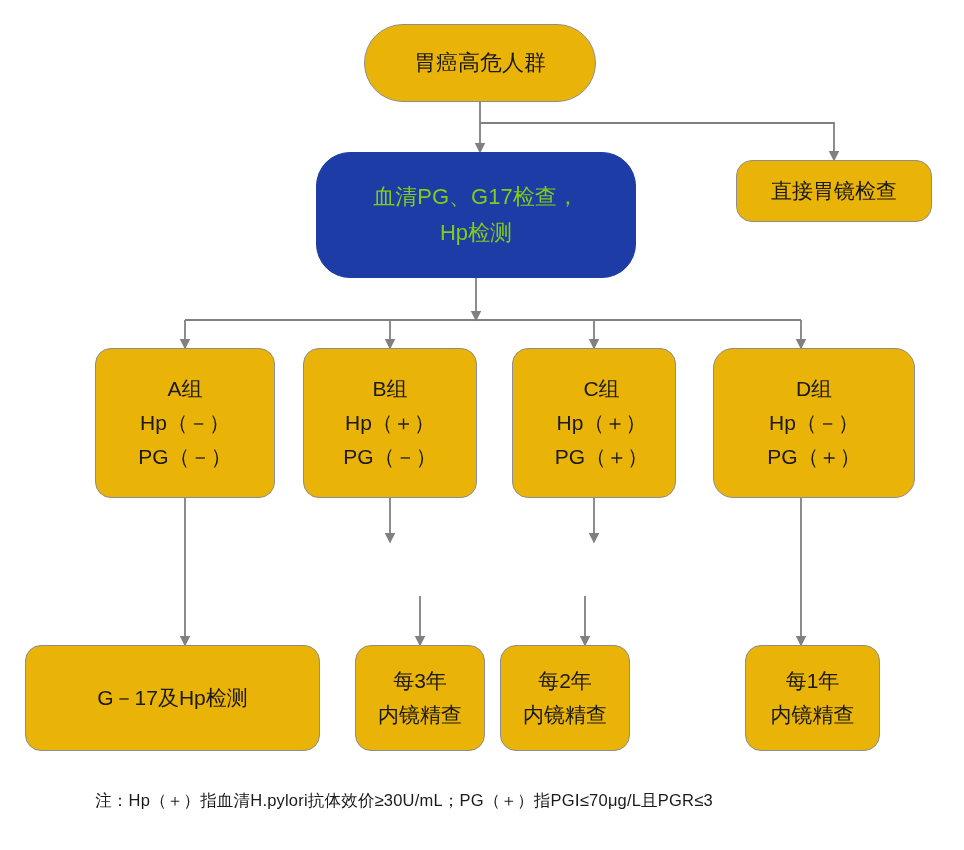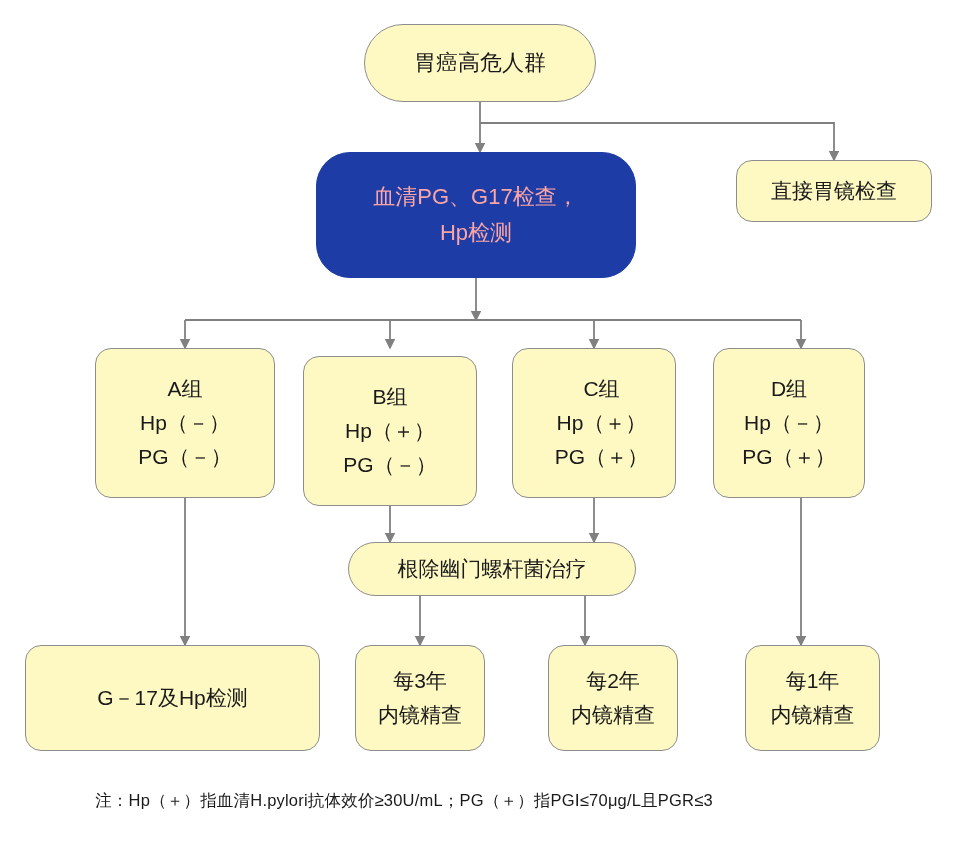--- a/index.html
+++ b/index.html
@@ -26,21 +26,21 @@
     height: 850px;
     pointer-events: none;
   }
   .node {
     position: absolute;
     box-sizing: border-box;
     display: flex;
     flex-direction: column;
     align-items: center;
     justify-content: center;
-    background: #fef9c3;
+    background: #eab308;
     border: 1.6px solid #8d8d8d;
     color: #1a1a1a;
     text-align: center;
     line-height: 1.62;
     z-index: 2;
   }
   .node .line {
     display: block;
     white-space: nowrap;
   }
@@ -53,51 +53,51 @@
   
   #node-root {
     left: 364px;  top: 24px;  width: 232px; height: 78px;
     font-size: 22px;
   }
   #node-serum {
     left: 316px; top: 152px; width: 320px; height: 126px;
     background: #1d3ca6;
     border: 1.6px solid #1d3ca6;
     border-radius: 34px;
-    color: #fca5a5;
+    color: #84cc16;
     font-size: 22px;
   }
   #node-direct {
     left: 736px; top: 160px; width: 196px; height: 62px;
     font-size: 21px;
     text-align: right;
   }
   .group-node {
     top: 348px;
     height: 150px;
     font-size: 21px;
   }
   #node-groupA { left: 95px;  width: 180px; }
-  #node-groupB { left: 303px; width: 174px; margin-top: 8px; }
+  #node-groupB { left: 303px; width: 174px; }
   #node-groupC { left: 512px; width: 164px; padding-left: 15px; }
-  #node-groupD { left: 713px; width: 152px; }
+  #node-groupD { left: 713px; width: 202px; border-radius: 20px; }
 
   #node-eradicate {
     left: 348px; top: 542px; width: 288px; height: 54px;
     font-size: 21px;
   }
 
   .outcome-node {
     top: 645px;
     height: 106px;
     font-size: 21px;
   }
   #node-out5 { left: 25px;  width: 295px; }
   #node-out3 { left: 355px; width: 130px; }
-  #node-out2 { left: 548px; width: 130px; justify-content: center; }
+  #node-out2 { left: 500px; width: 130px; justify-content: center; }
   #node-out1 { left: 745px; width: 135px; }
 
   #footnote {
     position: absolute;
     left: 0;
     top: 790px;
     width: 808px;
     text-align: center;
     font-size: 16.5px;
     color: #1a1a1a;
@@ -173,23 +173,20 @@
     <span class="line">Hp（＋）</span>
     <span class="line">PG（＋）</span>
   </div>
 
   <div class="node rbox group-node" id="node-groupD">
     <span class="line">D组</span>
     <span class="line">Hp（－）</span>
     <span class="line">PG（＋）</span>
   </div>
 
-  <div class="node pill" id="node-eradicate">
-    <span class="line">根除幽门螺杆菌治疗</span>
-  </div>
 
   <div class="node rbox outcome-node" id="node-out5">
     <span class="line">G－17及Hp检测</span>
   </div>
 
   <div class="node rbox outcome-node" id="node-out3">
     <span class="line">每3年</span>
     <span class="line">内镜精查</span>
   </div>
 

